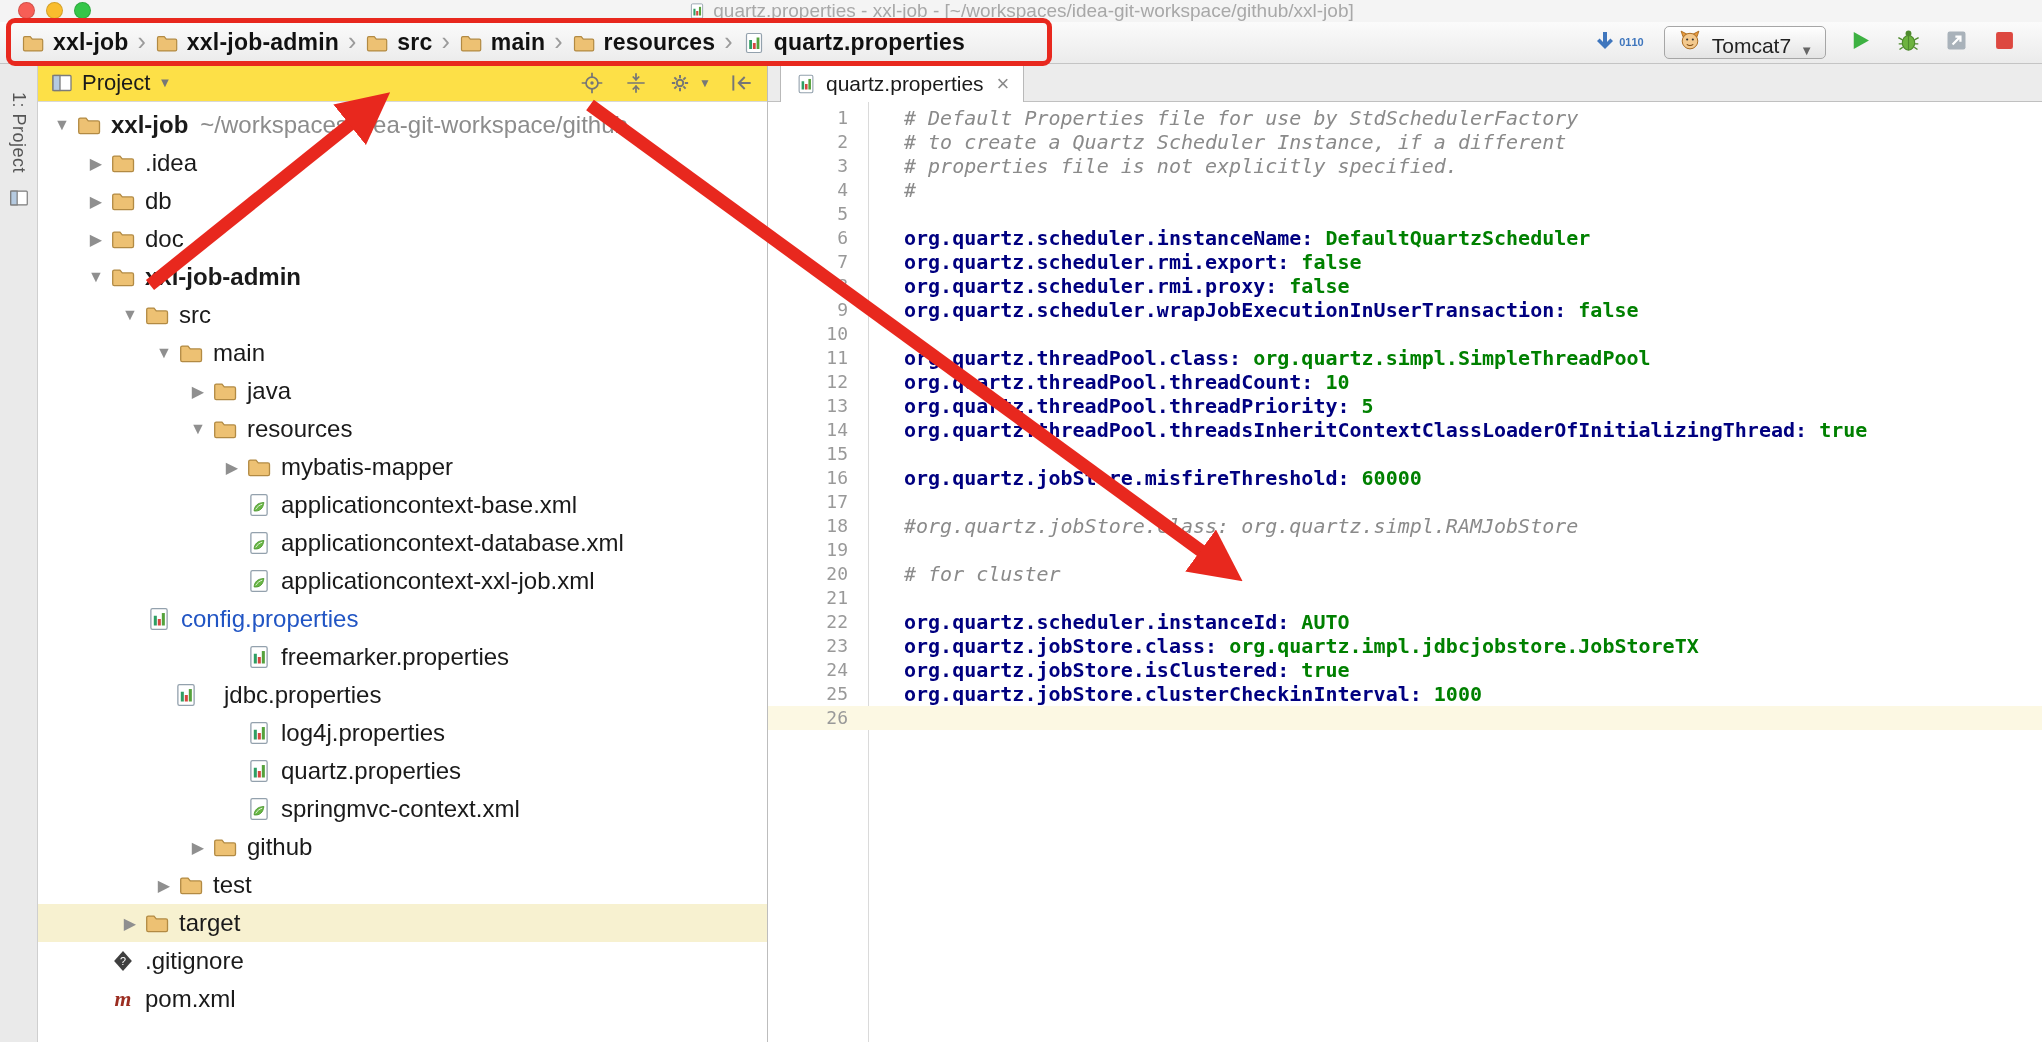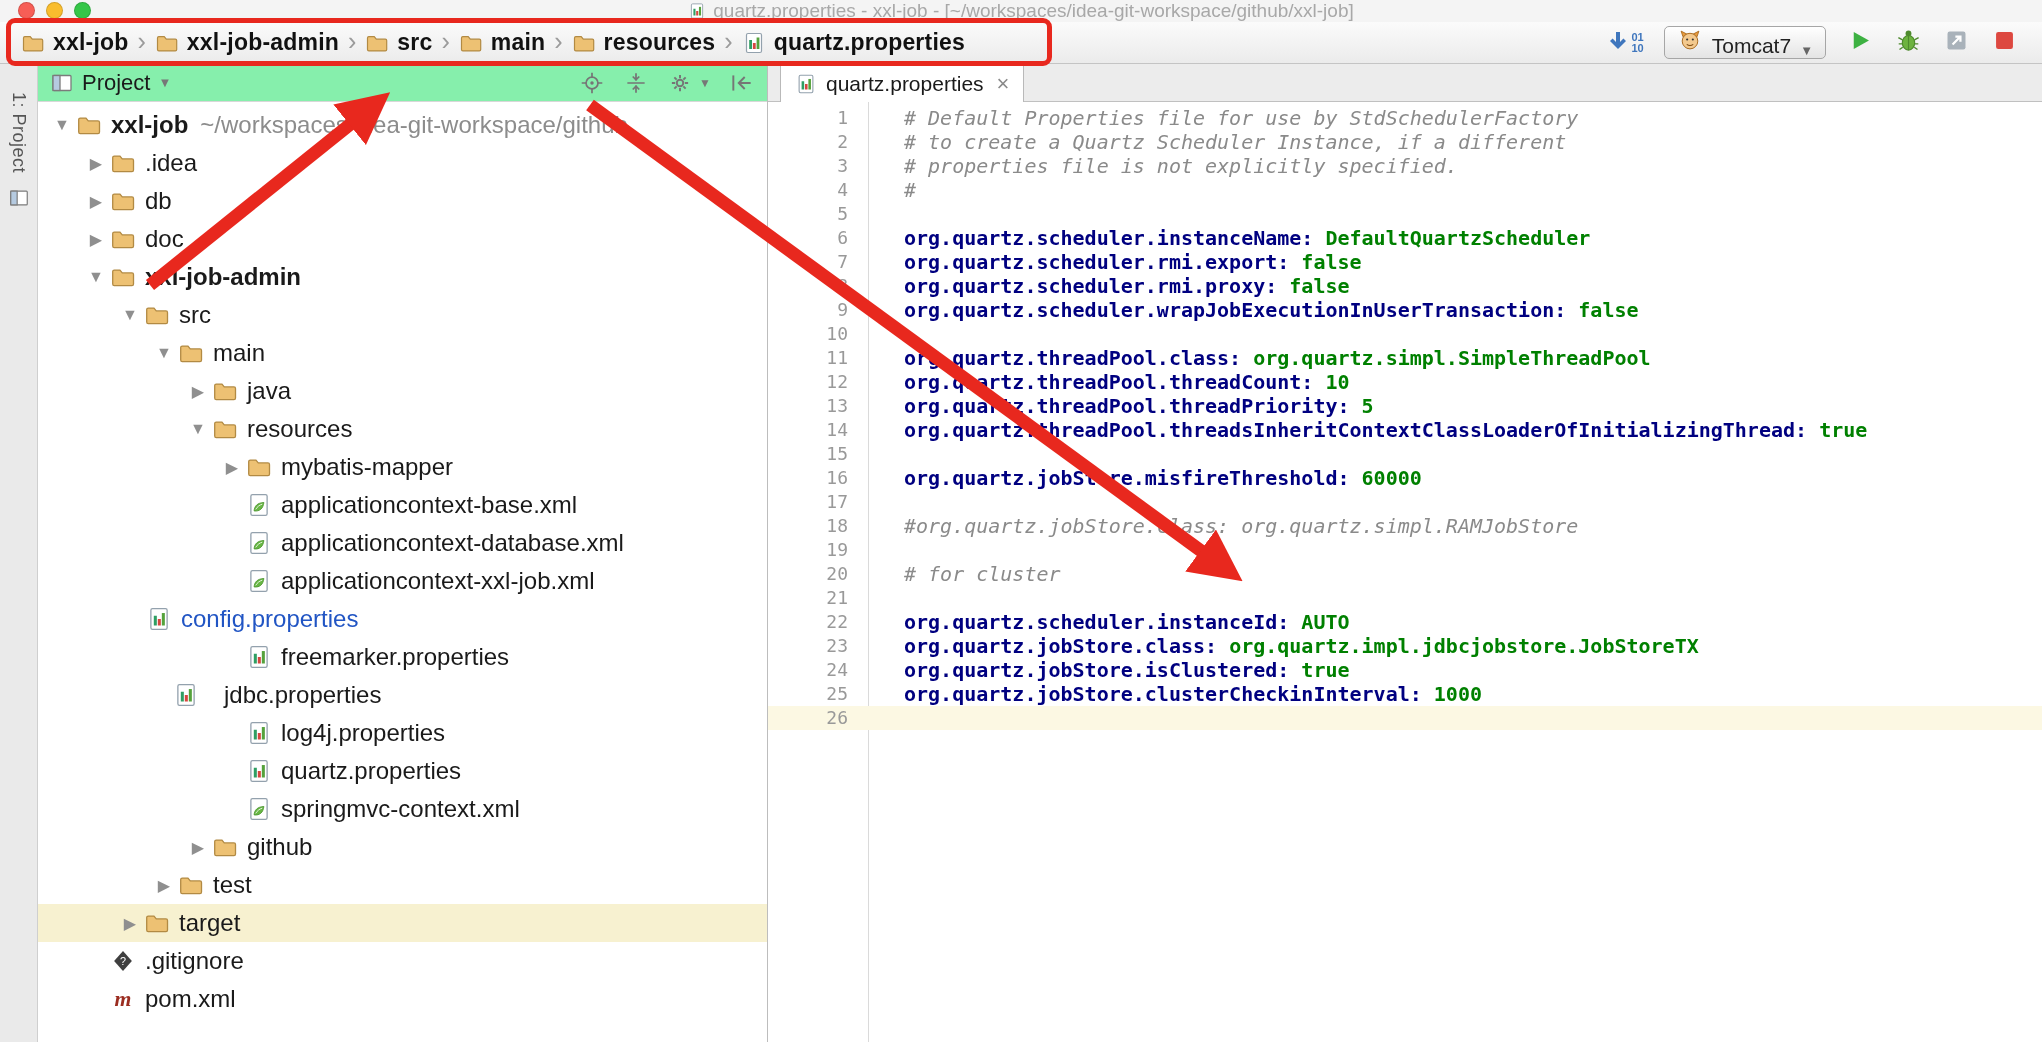--- a/index.html
+++ b/index.html
@@ -21,39 +21,39 @@
   #breadcrumbs{display:flex;align-items:center;font-size:23px;color:#111}
   .crumb{display:flex;align-items:center;gap:8px;padding:2px 5px;cursor:default}
   .crumb .blbl{font-weight:bold;letter-spacing:.2px}
   .bicon{width:24px;height:24px;display:inline-flex}
   .bicon svg{width:24px;height:24px}
   .chev{color:#9b9b9b;font-size:25px;margin:0 4px;transform:translateY(-1px)}
 
   .run-cluster{margin-left:auto;display:flex;align-items:center;gap:20px;padding-right:8px}
   .upd{display:flex;align-items:center;gap:2px}
   .upd svg{width:24px;height:24px}
-  .upd .nums{display:flex;flex-direction:column;font-size:11px;line-height:11px;color:#3f76bd;font-weight:bold}
+  .upd .nums{display:flex;flex-direction:row;font-size:11px;line-height:11px;color:#3f76bd;font-weight:bold}
   .combo{display:flex;align-items:flex-end;gap:9px;height:33px;padding:0 12px;border:1px solid #a6a6a6;
          border-radius:5px;background:linear-gradient(#ffffff,#e4e4e4);font-size:21px;color:#222}
   .combo svg{width:26px;height:26px}
   .combo .dd{font-size:13px;color:#666}
   .tbtn{width:28px;height:28px;display:flex;align-items:center;justify-content:center}
   .tbtn svg{width:27px;height:27px}
 
   
   .main{display:flex;height:978px}
 
   .rail{width:38px;background:#eaeaea;border-right:1px solid #cfcfcf;display:flex;
         flex-direction:column;align-items:center;padding-top:28px;gap:14px;flex:none}
   .rail-tab{writing-mode:vertical-rl;font-size:18px;color:#555;letter-spacing:.5px}
   .rail-icon{width:22px;height:22px}
   .rail-icon svg{width:22px;height:22px}
 
   .project{width:730px;flex:none;background:#fff;border-right:1px solid #bdbdbd;display:flex;flex-direction:column}
-  .phead{height:38px;background:#86efac;border-bottom:1px solid #d8d8d8;display:flex;
+  .phead{height:38px;background:#fde047;border-bottom:1px solid #d8d8d8;display:flex;
          align-items:center;padding:0 12px;font-size:22px;gap:8px;flex:none}
   .phicon{width:24px;height:24px;display:inline-flex}
   .phicon svg{width:24px;height:24px}
   .pdd{font-size:13px;color:#777}
   .ph-icons{margin-left:auto;display:flex;align-items:center;gap:18px}
   .hicon{width:26px;height:26px;display:inline-flex}
   .hicon svg{width:26px;height:26px}
   .gear-dd{font-size:12px;color:#777;margin-left:-12px}
 
   #tree{flex:1;overflow:hidden;padding-top:4px;font-size:24px}

